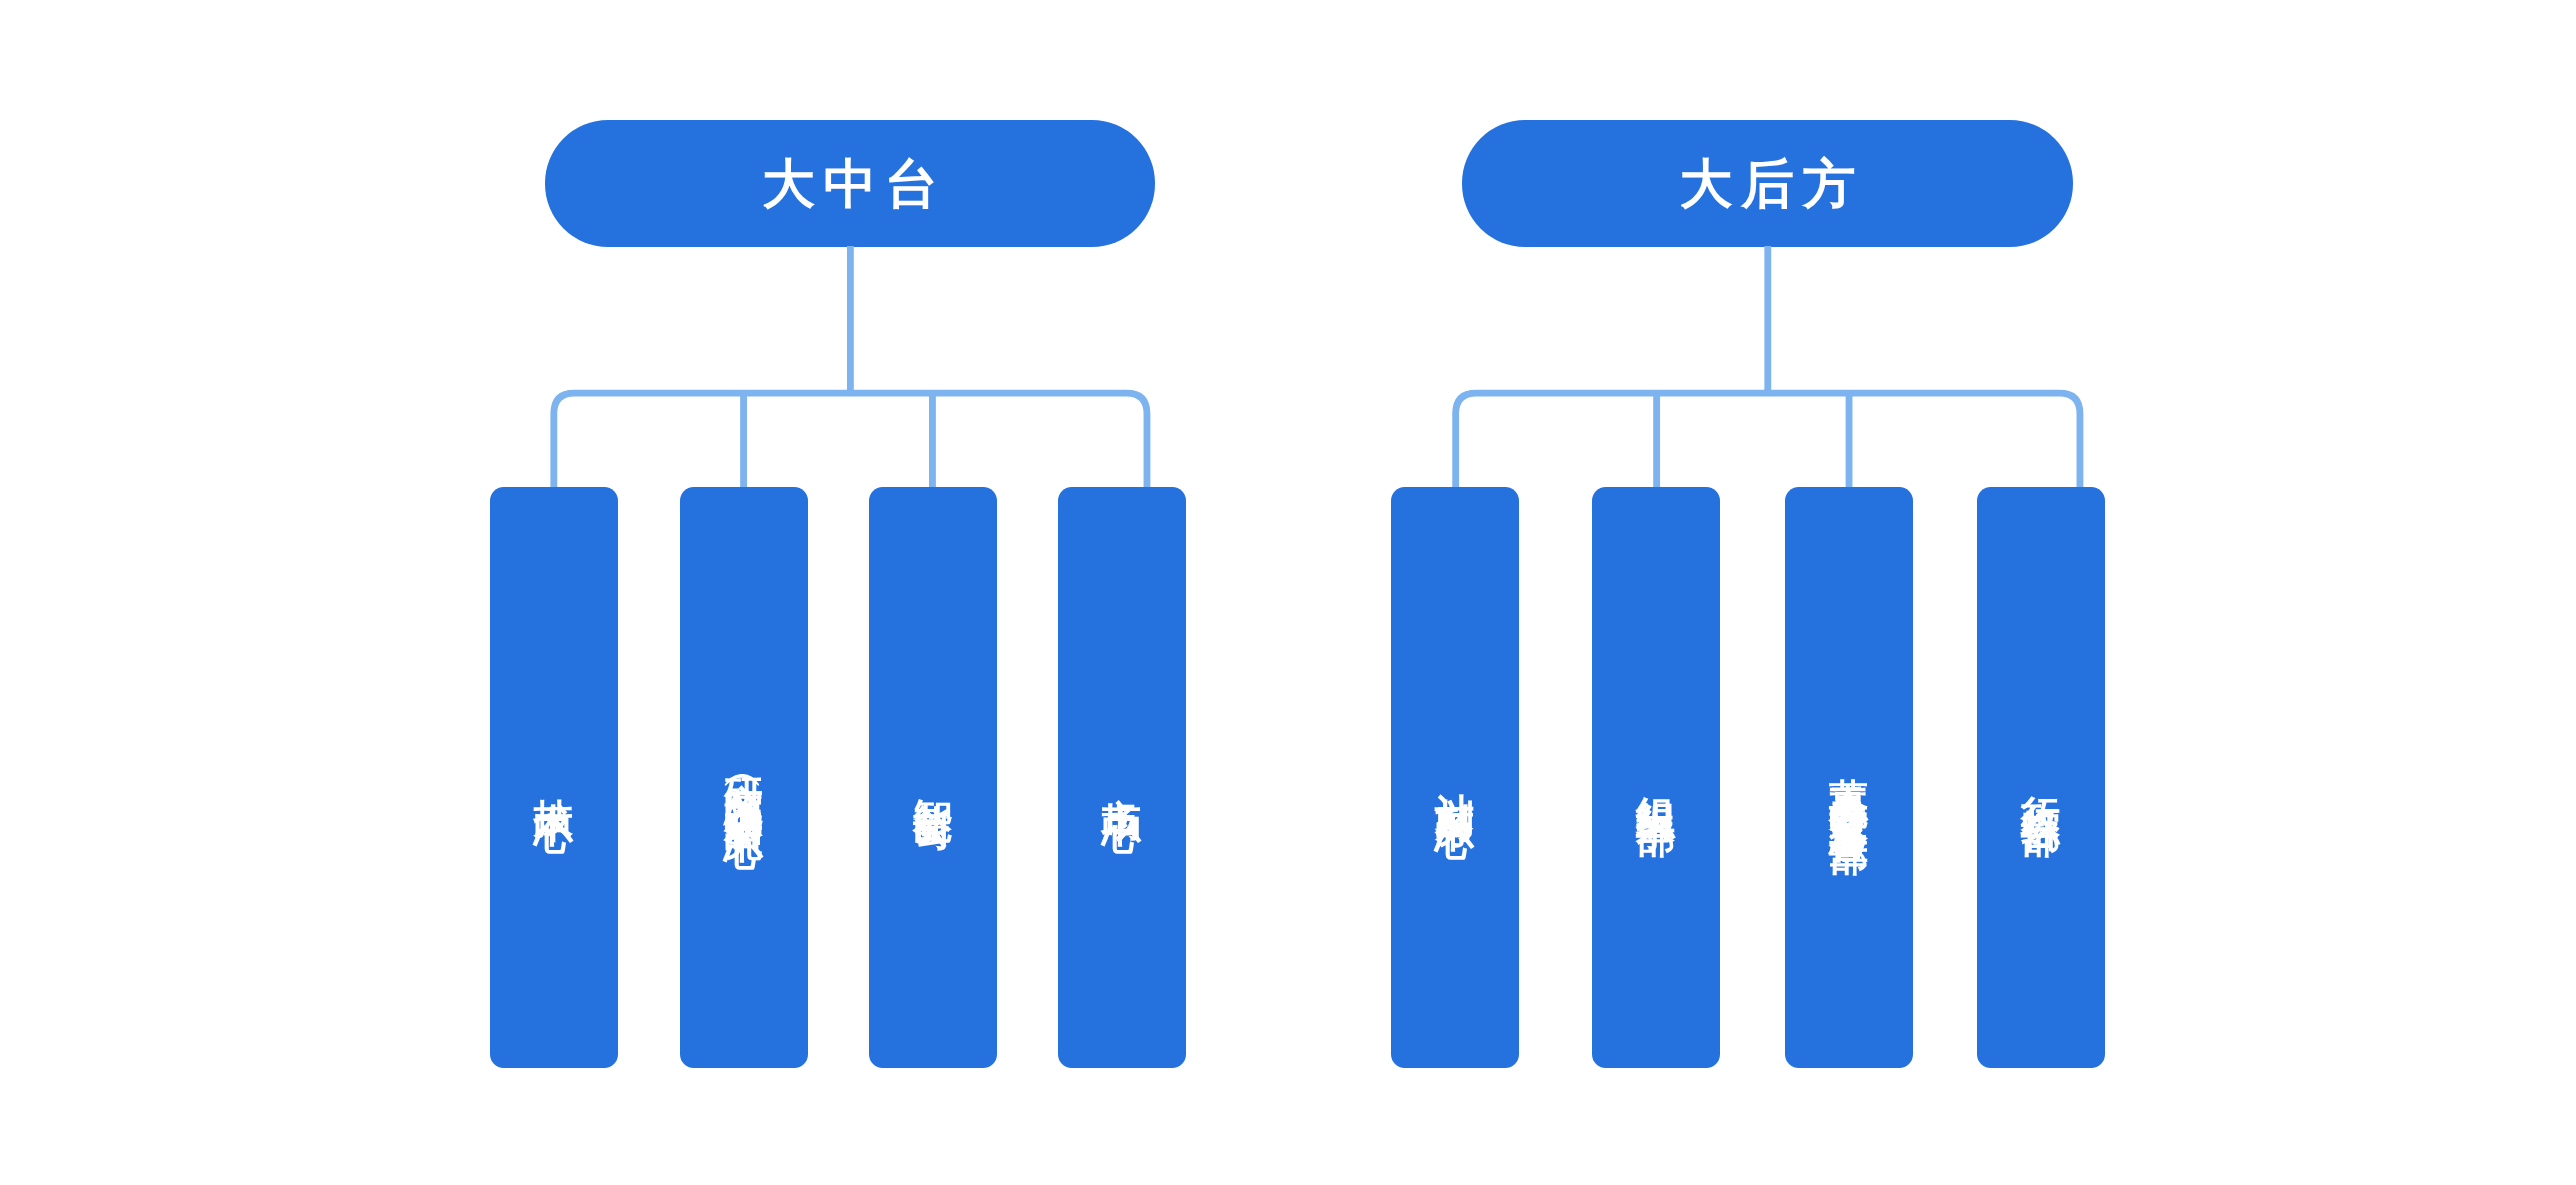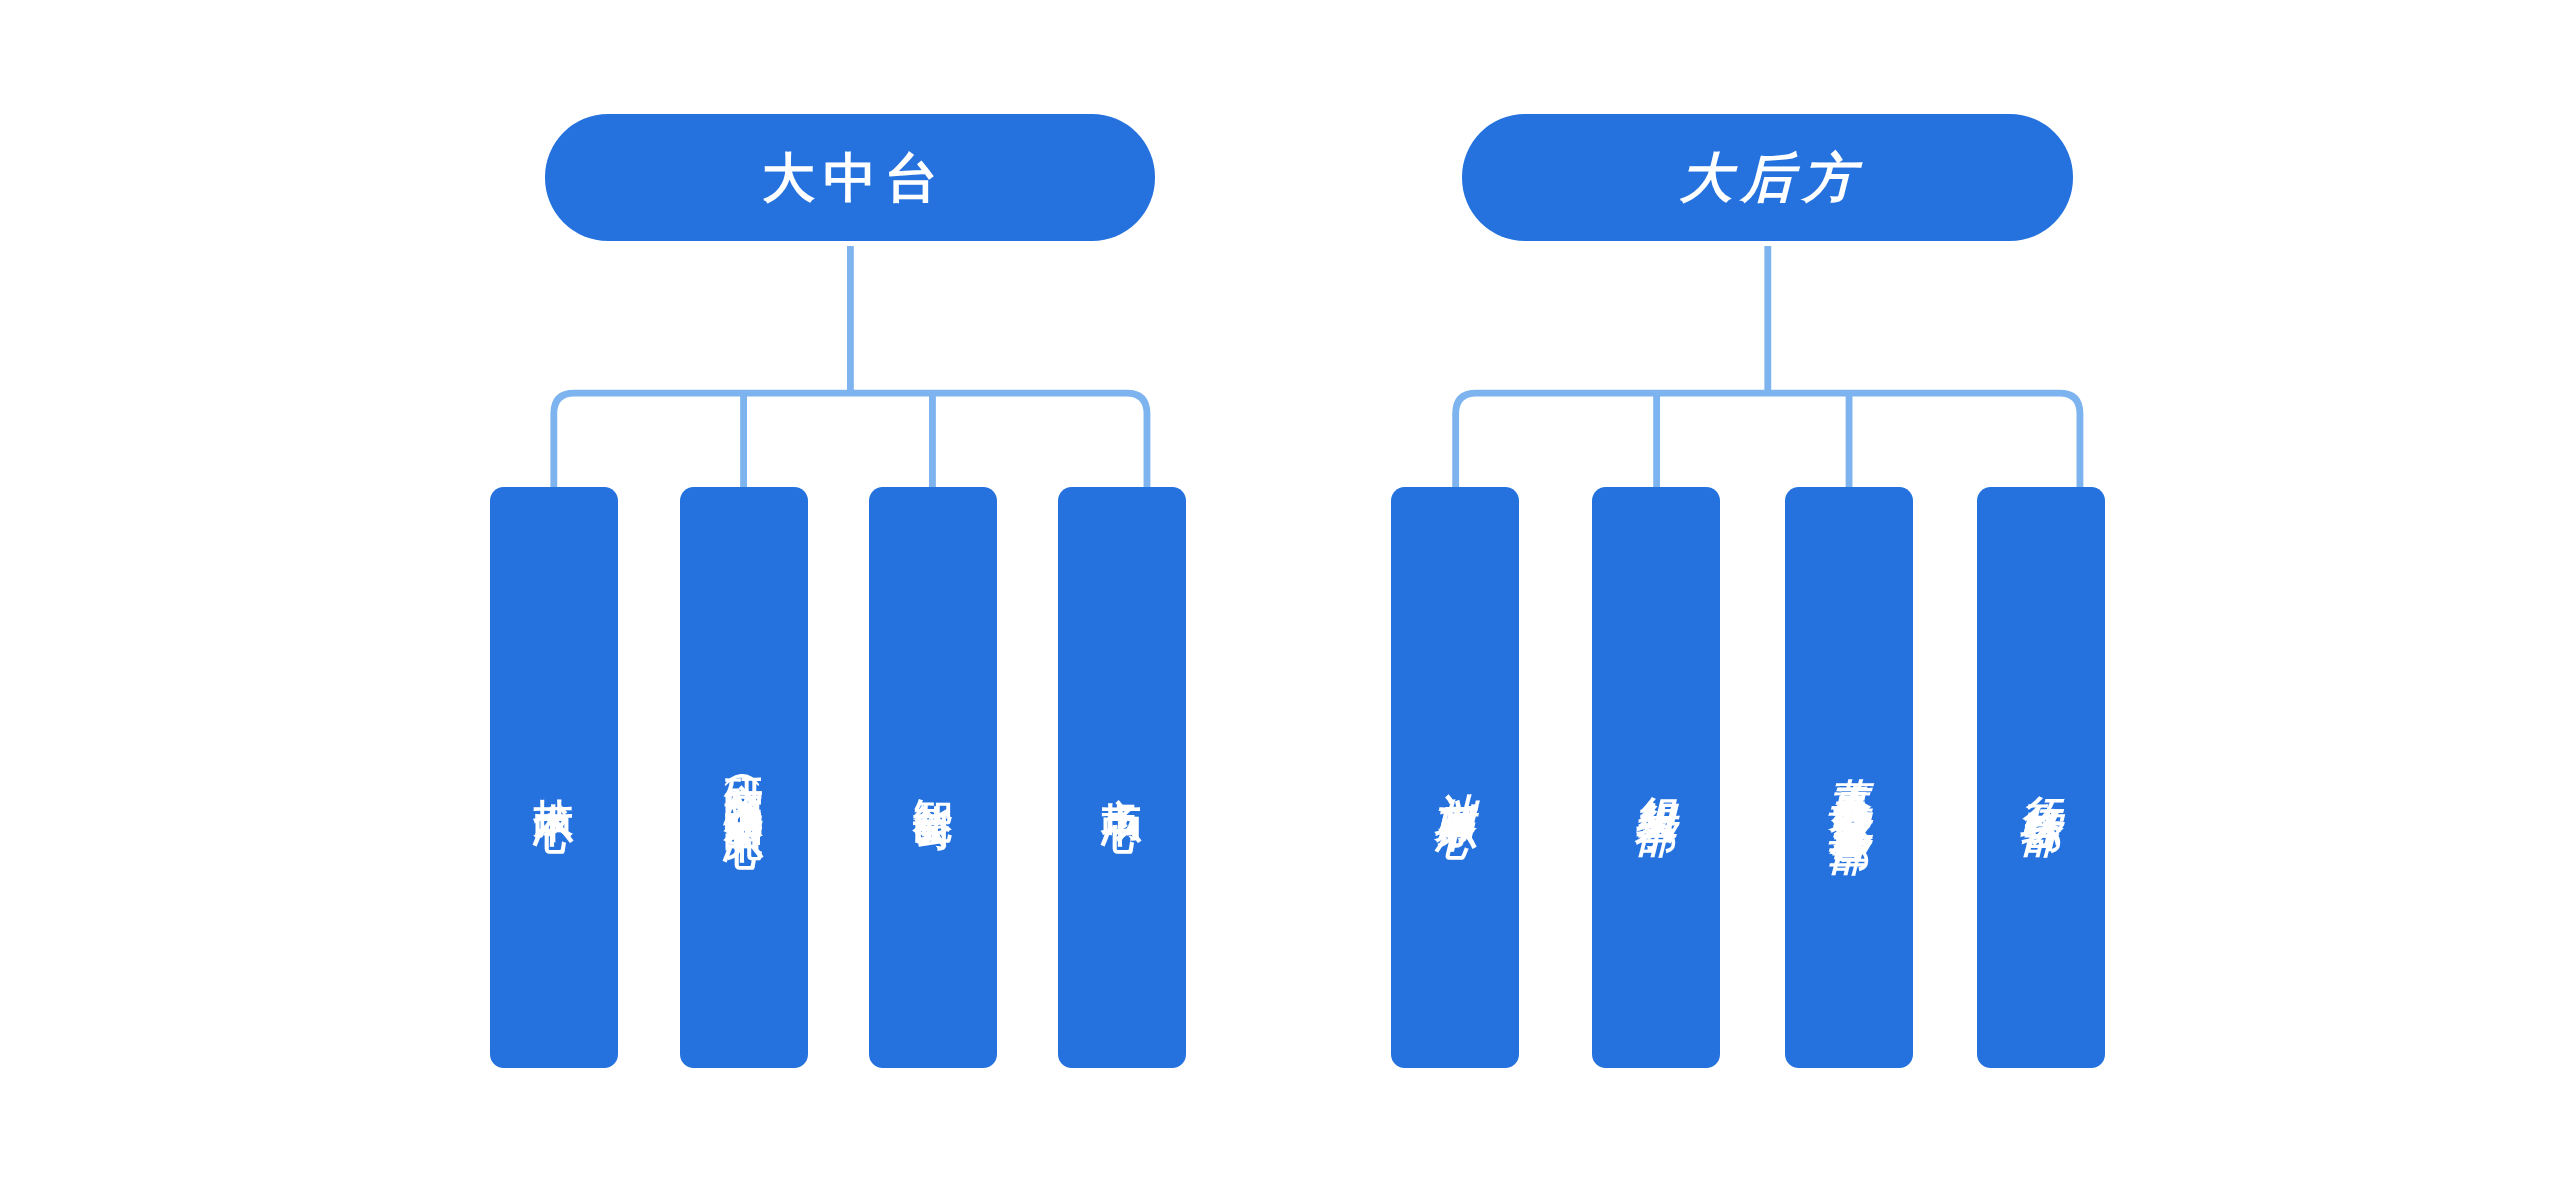--- a/index.html
+++ b/index.html
@@ -18,21 +18,21 @@
     overflow: hidden;
   }
   .group {
     position: absolute;
     top: 0;
     height: 1186px;
   }
   
   .pill {
     position: absolute;
-    top: 114px;
+    top: 120px;
     height: 127px;
     border-radius: 63px;
     background: var(--node-blue, #2572DF);
     display: flex;
     align-items: center;
     justify-content: center;
     box-sizing: border-box;
   }
   .pill-label {
     color: #ffffff;
@@ -118,21 +118,21 @@
       </div>
       <div class="node-box" style="left: 869px; background: rgb(37, 114, 223);">
         <span class="node-text" style="color: rgb(255, 255, 255);">智能公司</span>
       </div>
       <div class="node-box" style="left: 1058px; background: rgb(37, 114, 223);">
         <span class="node-text" style="color: rgb(255, 255, 255);">市场中心</span>
       </div>
     </div>
   </div>
 
-  <div class="group" style="left:1282px; width:1294px;font-style:italic;">
+  <div class="group" style="left:1282px; width:1294px;">
 
     <div class="pill" style="left: 180px; width: 611px; background: rgb(37, 114, 223);">
       <span class="pill-label" style="color: rgb(255, 255, 255);">大后方</span>
     </div>
 
     <div class="connector" style="left:0; top:246px; width:1294px; height:248px;">
       <svg width="1294" height="248" viewBox="0 0 1513 290" fill="none" xmlns="http://www.w3.org/2000/svg" aria-hidden="true">
         <path d="M568 0 L568 172" stroke="#7DB3EE" stroke-width="8" stroke-linecap="butt"></path>
         <path d="M203 282 L203 196 Q203 172 227 172 L909 172 Q933 172 933 196 L933 282" stroke="#7DB3EE" stroke-width="8" fill="none" stroke-linecap="butt"></path>
         <path d="M438 172 L438 282" stroke="#7DB3EE" stroke-width="8" stroke-linecap="butt"></path>

